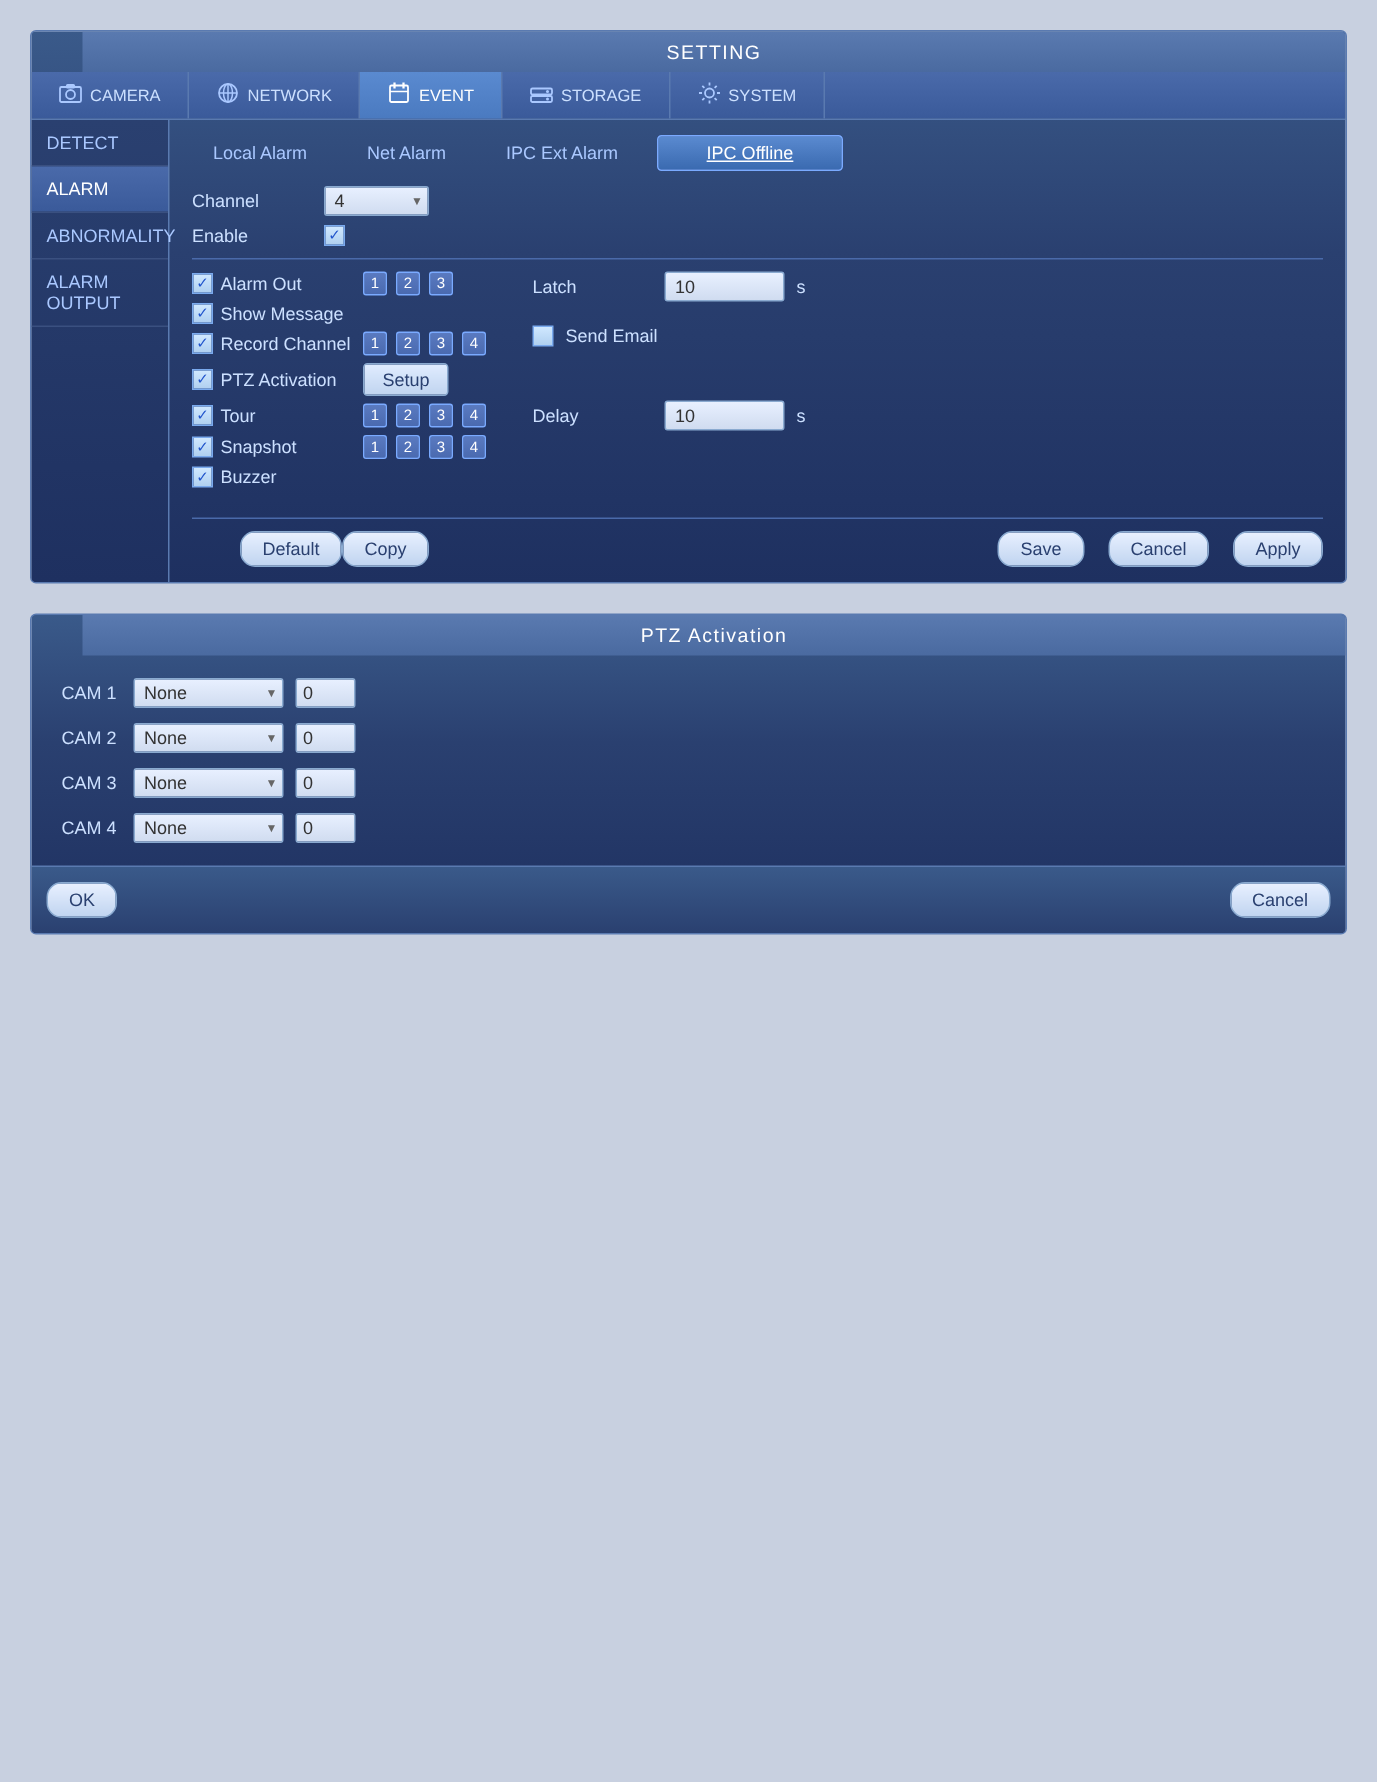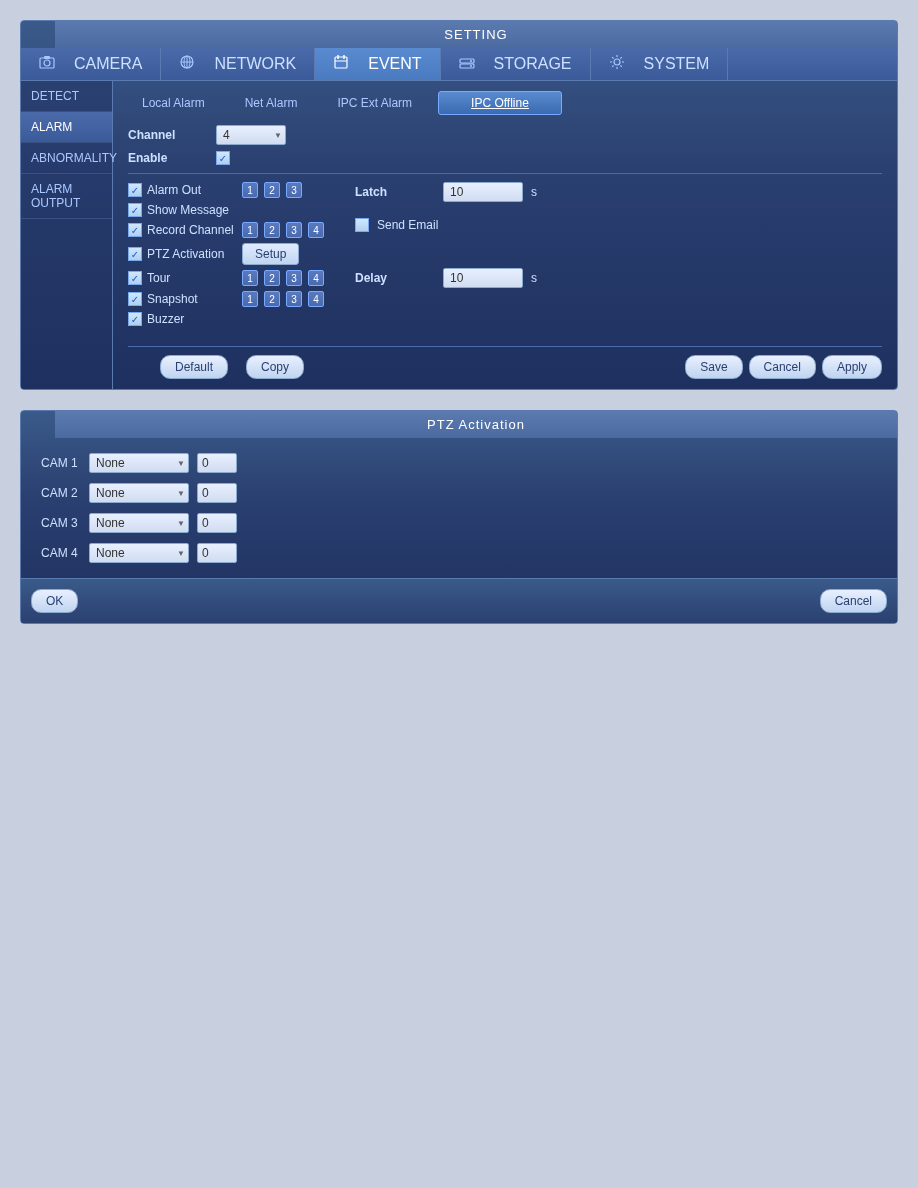--- a/index.html
+++ b/index.html
@@ -31,23 +31,23 @@
 
     
     .top-nav {
       display: flex;
       background: linear-gradient(180deg, #4a6aaa 0%, #3a5a9a 100%);
       border-bottom: 1px solid #5a7ab0;
     }
     .top-nav-item {
       display: flex;
       align-items: center;
-      gap: 19px;
+      gap: 5px;
       padding: 6px 18px;
-      font-size: 16px;
+      font-size: 11px;
       color: #cce0ff;
       cursor: pointer;
       border-right: 1px solid #5a7ab0;
     }
     .top-nav-item.active {
       background: linear-gradient(180deg, #5a8ad0 0%, #4a7ac0 100%);
       color: #fff;
     }
 
     
@@ -105,21 +105,20 @@
     .form-row {
       display: flex;
       align-items: center;
       margin-bottom: 6px;
       gap: 8px;
     }
     .form-label {
       color: #cce0ff;
       min-width: 80px;
       font-size: 12px;
-      font-weight: bold;
     }
     .form-divider {
       border: none;
       border-top: 1px solid #4a6aaa;
       margin: 8px 0;
     }
 
     
     .select-input {
       background: linear-gradient(180deg, #e8f0ff 0%, #d0dcf0 100%);
@@ -203,21 +202,21 @@
 
     .btn-row {
       display: flex;
       justify-content: space-between;
       margin-top: 15px;
       padding-top: 8px;
       border-top: 1px solid #4a6aaa;
     }
     .btn-row-right {
       display: flex;
-      gap: 6px;
+      gap: 16px;
       padding-left: 26px;
     }
 
     
     .btn-setup {
       padding: 3px 12px;
       background: linear-gradient(180deg, #e0ecff 0%, #c0d4f0 100%);
       border: 1px solid #8aaad0;
       color: #2a4070;
       font-size: 12px;
@@ -454,21 +453,21 @@
 
           <div class="form-row" style="margin-top:20px;">
             <span class="form-label">Delay</span>
             <input class="text-input" type="text" value="10" style="">
             <span style="color:#cce0ff;">s</span>
           </div>
         </div>
       </div>
 
       <div class="btn-row">
-        <div style="display:flex; gap:18px;padding-left:32px;">
+        <div style="display:flex; gap:0;padding-left:32px;">
           <button class="btn">Default</button>
           <button class="btn">Copy</button>
         </div>
         <div class="btn-row-right">
           <button class="btn">Save</button>
           <button class="btn">Cancel</button>
           <button class="btn">Apply</button>
         </div>
       </div>
     </div>

